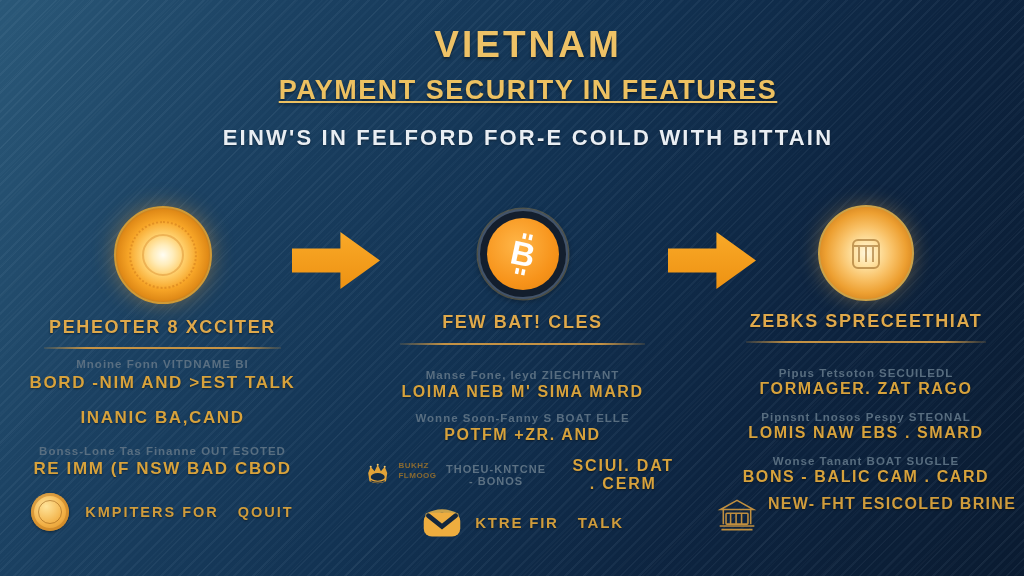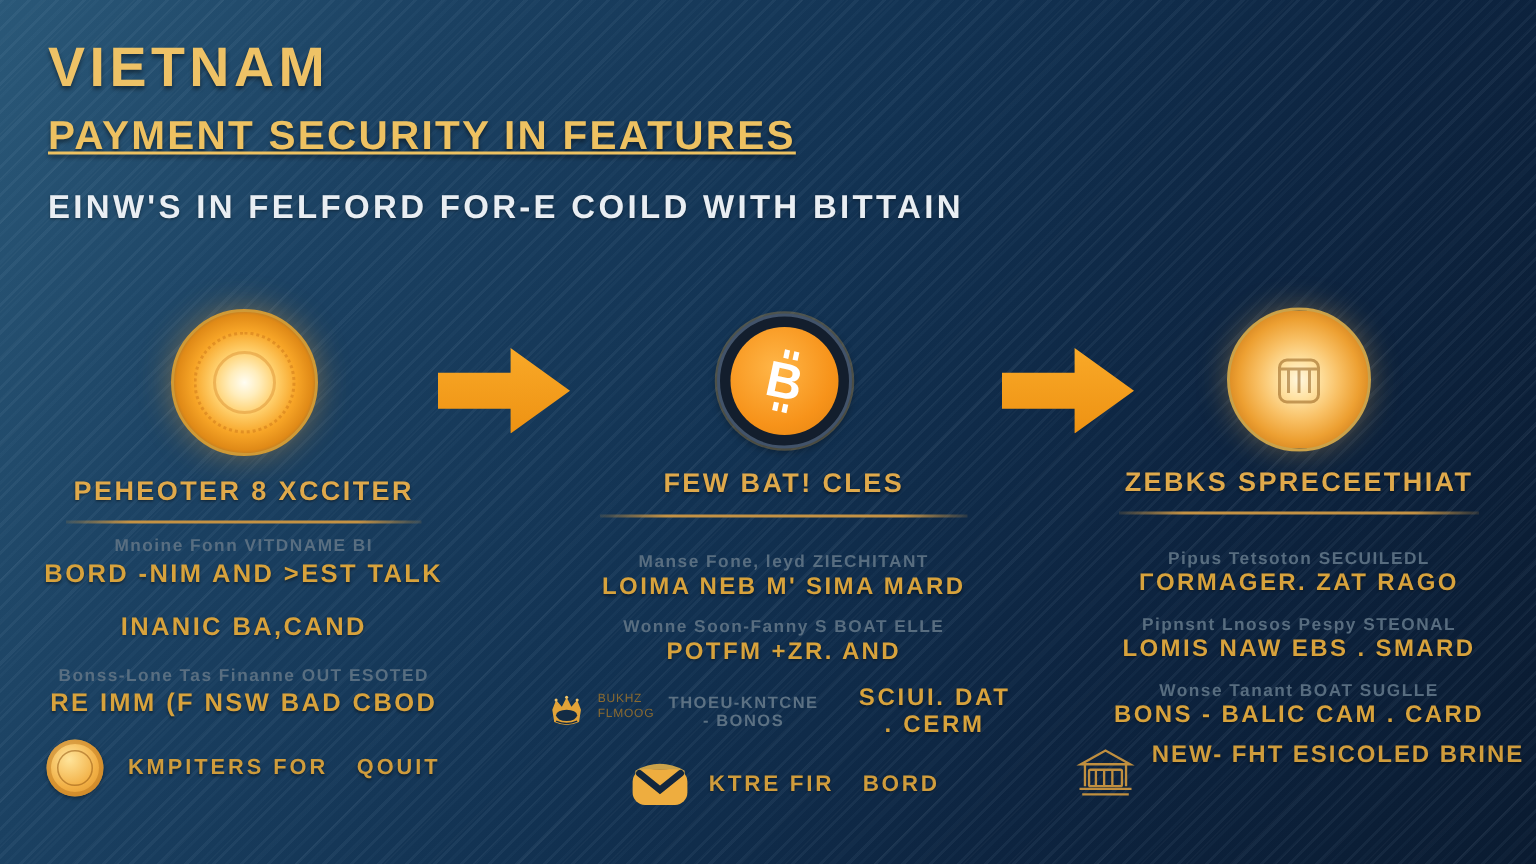--- a/index.html
+++ b/index.html
@@ -11,21 +11,21 @@
   }
   #canvas {
     position:relative; width:1024px; height:576px; overflow:hidden;
     background:
       repeating-linear-gradient(135deg, rgba(175,205,230,0.06) 0 2px, rgba(0,0,0,0) 2px 6px, rgba(140,180,210,0.035) 6px 8px, rgba(0,0,0,0) 8px 13px),
       repeating-linear-gradient(135deg, rgba(255,255,255,0.025) 0 1px, rgba(0,0,0,0) 1px 21px),
       linear-gradient(118deg, #2a5878 0%, #1b4162 22%, #123252 48%, #0d2440 72%, #0a1b31 100%);
   }
 
   
-  .header { position:absolute; top:24px; left:0; width:100%; text-align:left;padding-left:32px; }
+  .header { position:absolute; top:24px; left:0; width:100%; text-align:center;padding-left:32px; }
   .t1 { font-size:37px; font-weight:800; color:#eec266; letter-spacing:3px; text-shadow:0 2px 3px rgba(0,0,0,.45); }
   .t2 { font-size:27px; font-weight:800; color:#edc161; letter-spacing:1.5px; margin-top:9px; text-shadow:0 2px 3px rgba(0,0,0,.45);text-decoration:underline; }
   .sub { font-size:22px; font-weight:600; color:#e9eef3; letter-spacing:2.2px; margin-top:19px; text-shadow:0 1px 2px rgba(0,0,0,.4); }
 
   
   .arrow {
     position:absolute; top:232px; width:88px; height:57px;
     background:linear-gradient(180deg,#f9a928,#ee9212);
     clip-path:polygon(0 29%, 55% 29%, 55% 0, 100% 50%, 55% 100%, 55% 71%, 0 71%);
     filter:drop-shadow(0 2px 3px rgba(0,0,0,.35));
@@ -85,21 +85,21 @@
     position:relative; width:38px; height:38px; border-radius:50%;
     background:radial-gradient(circle at 40% 35%, #ffe49a, #f2b045 55%, #d88d25);
     box-shadow:inset 0 0 0 3px rgba(190,120,30,.5), 0 1px 3px rgba(0,0,0,.4);
     flex:0 0 auto;
   }
   .coin-sm::after { content:""; position:absolute; inset:7px; border-radius:50%; border:1.5px solid rgba(150,90,20,.55); }
   .stack { display:flex; align-items:center; gap:19px; }
   .badge-line { font-size:14.5px; font-weight:800; color:#cf9c3c; letter-spacing:2px; text-shadow:0 1px 2px rgba(0,0,0,.45); }
 
   .crown-row { display:flex; align-items:flex-start; gap:8px; }
-  .tiny { font-size:8px; font-weight:400; color:#8a6a30; letter-spacing:.5px; line-height:1.25; text-align:left; margin-top:4px; }
+  .tiny { font-size:8px; font-weight:700; color:#8a6a30; letter-spacing:.5px; line-height:1.25; text-align:left; margin-top:4px; }
   .crown-muted { font-size:11px; font-weight:700; color:#5c7183; letter-spacing:1px; }
   .crown-gold  { font-size:16px; font-weight:800; color:#d7a23c; letter-spacing:1.8px; text-shadow:0 1px 2px rgba(0,0,0,.45); }
 
   .wallet-row { display:flex; gap:12px; }
   .wallet-line { font-size:15px; font-weight:800; color:#cf9c3c; letter-spacing:1.8px; text-shadow:0 1px 2px rgba(0,0,0,.45); }
 
   .bank-row { display:flex; align-items:flex-start; gap:10px; }
   .bank-line { font-size:16px; font-weight:800; color:#cf9c3c; letter-spacing:1.3px; text-shadow:0 1px 2px rgba(0,0,0,.45); }
 
   svg { display:block; }
@@ -175,21 +175,21 @@
       </div>
     </div>
     <div class="wallet-row mt12">
       <svg width="42" height="34" viewBox="0 0 46 36">
         <path d="M5 9 Q23 -1 41 9 L41 12 Q23 4 5 12 Z" fill="#caa24a"></path>
         <rect x="3" y="8" width="40" height="26" rx="9" fill="#eead3f"></rect>
         <path d="M8 11 L23 23 L38 11" stroke="#13263d" stroke-width="5" fill="none" stroke-linecap="round"></path>
       </svg>
       <div class="stack">
         <span class="wallet-line">KTRE FIR</span>
-        <span class="wallet-line">BORD</span>
+        <span class="wallet-line">TALK</span>
       </div>
     </div>
   </div>
 
   <div id="col3" class="col">
     <div class="gold-coin3">
       <svg class="motif" width="40" height="44" viewBox="0 0 40 44" opacity="0.5">
         <g stroke="#8a5512" stroke-width="2" fill="none">
           <rect x="7" y="9" width="26" height="28" rx="5"></rect>
           <path d="M13 15 V31 M20 15 V31 M27 15 V31"></path>

